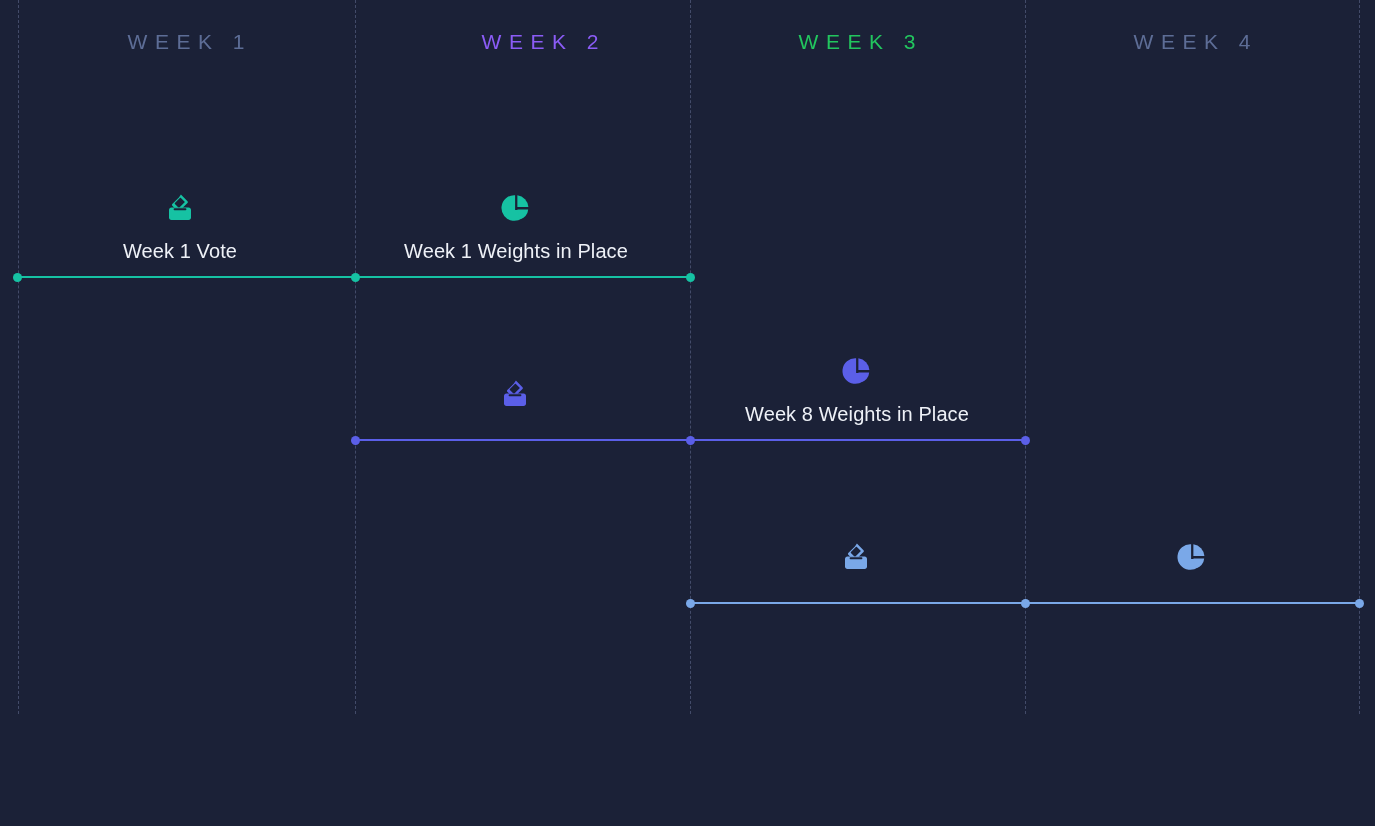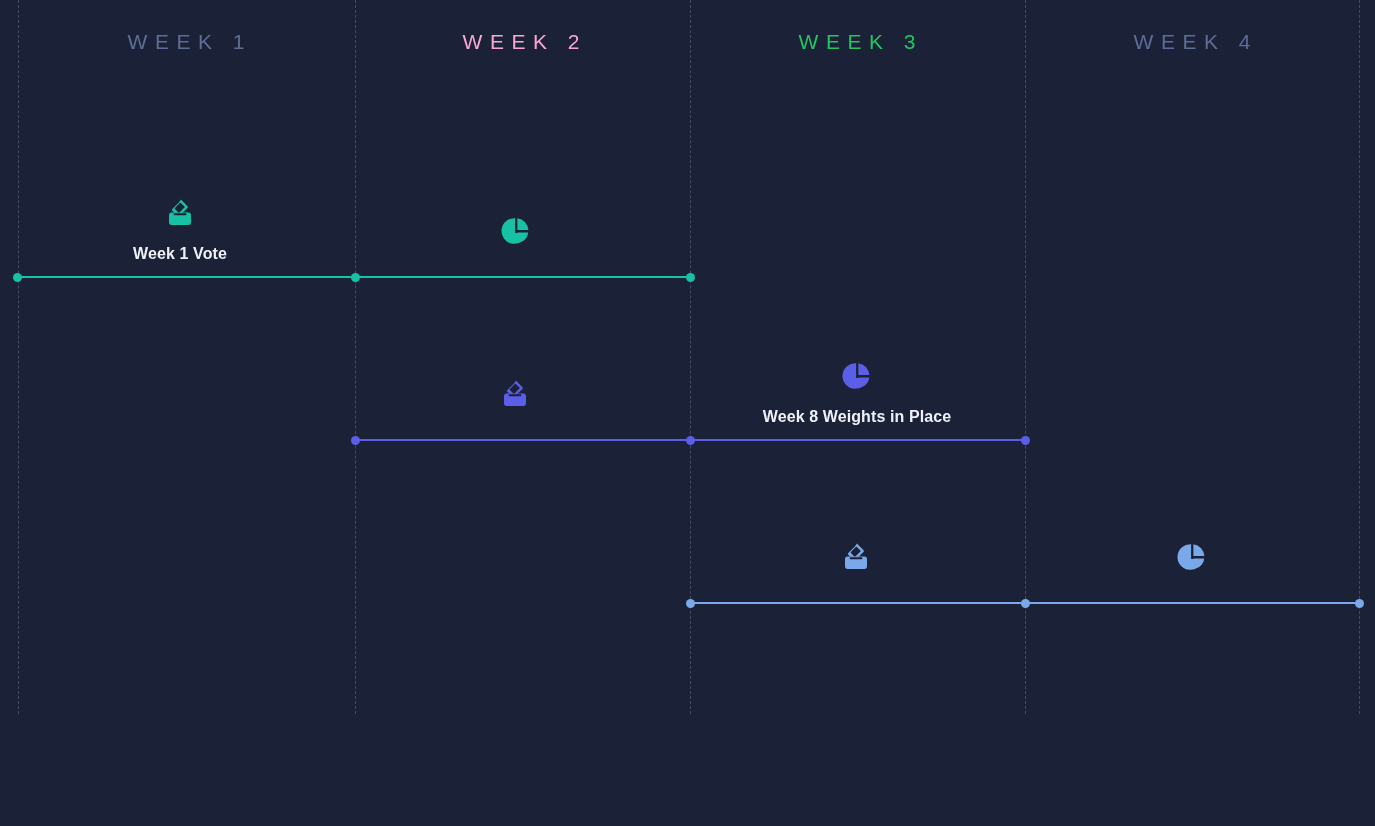--- a/index.html
+++ b/index.html
@@ -92,42 +92,42 @@
     line-height: 0;
   }
   .milestone-icon svg {
     display: block;
     width: 32px;
     height: 32px;
   }
   .milestone-label {
     display: block;
     color: #eef1f7;
-    font-size: 16px;
-    font-weight: 700;
+    font-size: 20px;
+    font-weight: 400;
     letter-spacing: 0.1px;
     white-space: nowrap;
   }
 </style>
 </head>
 <body>
 
 <div id="roadmap">
 
   <div class="grid-layer">
       <div class="divider" style="left: 18px; border-left-color: rgb(74, 83, 114);"></div>
       <div class="divider" style="left: 355px; border-left-color: rgb(74, 83, 114);"></div>
       <div class="divider" style="left: 690px; border-left-color: rgb(74, 83, 114);"></div>
       <div class="divider" style="left: 1025px; border-left-color: rgb(74, 83, 114);"></div>
       <div class="divider" style="left: 1359px; border-left-color: rgb(74, 83, 114);"></div>
     </div>
 
   <div class="week-headers">
       <div class="week-header" style="left: -14px; width: 400px; color: rgb(93, 109, 150);">WEEK 1</div>
-      <div class="week-header" style="left: 321px; width: 400px; color: #f9a8d4;">WEEK 2</div>
+      <div class="week-header" style="left: 340px; width: 400px; color: #8b5cf6;">WEEK 2</div>
       <div class="week-header" style="left: 657px; width: 400px; color: #22c55e;">WEEK 3</div>
       <div class="week-header" style="left: 992px; width: 400px; color: rgb(93, 109, 150);">WEEK 4</div>
     </div>
 
   <div class="tracks-layer">
       <div class="track" style="top: 277px;">
         <div class="track-line" style="left: 17px; width: 673px; background: rgb(22, 194, 163);"></div>
         <div class="track-dot" style="left: 17px; background: rgb(22, 194, 163);"></div>
         <div class="track-dot" style="left: 355px; background: rgb(22, 194, 163);"></div>
         <div class="track-dot" style="left: 690px; background: rgb(22, 194, 163);"></div>
@@ -142,20 +142,21 @@
           <span class="milestone-label">Week 1 Vote</span>
         </div>
         <div class="milestone" style="left: 516px;">
           <span class="milestone-icon">
             <svg viewBox="0 0 32 32" fill="#16c2a3">
               <path d="M15.1 3.2 A 12.8 12.8 0 1 0 26.9 18.0 L15.1 18.0 Z"></path>
               <path d="M17.4 3.2 A 12.8 12.8 0 0 1 28.4 15.1 L17.4 15.1 Z"></path>
               <path d="M28.2 17.4 A 11.3 11.3 0 0 1 19.4 27.6 L17.4 17.4 Z"></path>
             </svg>
           </span>
+          <span class="milestone-label">Week 1 Weights in Place</span>
         </div>
       </div>
       <div class="track" style="top: 440px;">
         <div class="track-line" style="left: 355px; width: 670px; background: rgb(91, 95, 232);"></div>
         <div class="track-dot" style="left: 355px; background: rgb(91, 95, 232);"></div>
         <div class="track-dot" style="left: 690px; background: rgb(91, 95, 232);"></div>
         <div class="track-dot" style="left: 1025px; background: rgb(91, 95, 232);"></div>
         <div class="milestone" style="left: 515px;">
           <span class="milestone-icon">
             <svg viewBox="0 0 32 32" fill="#5b5fe8">

